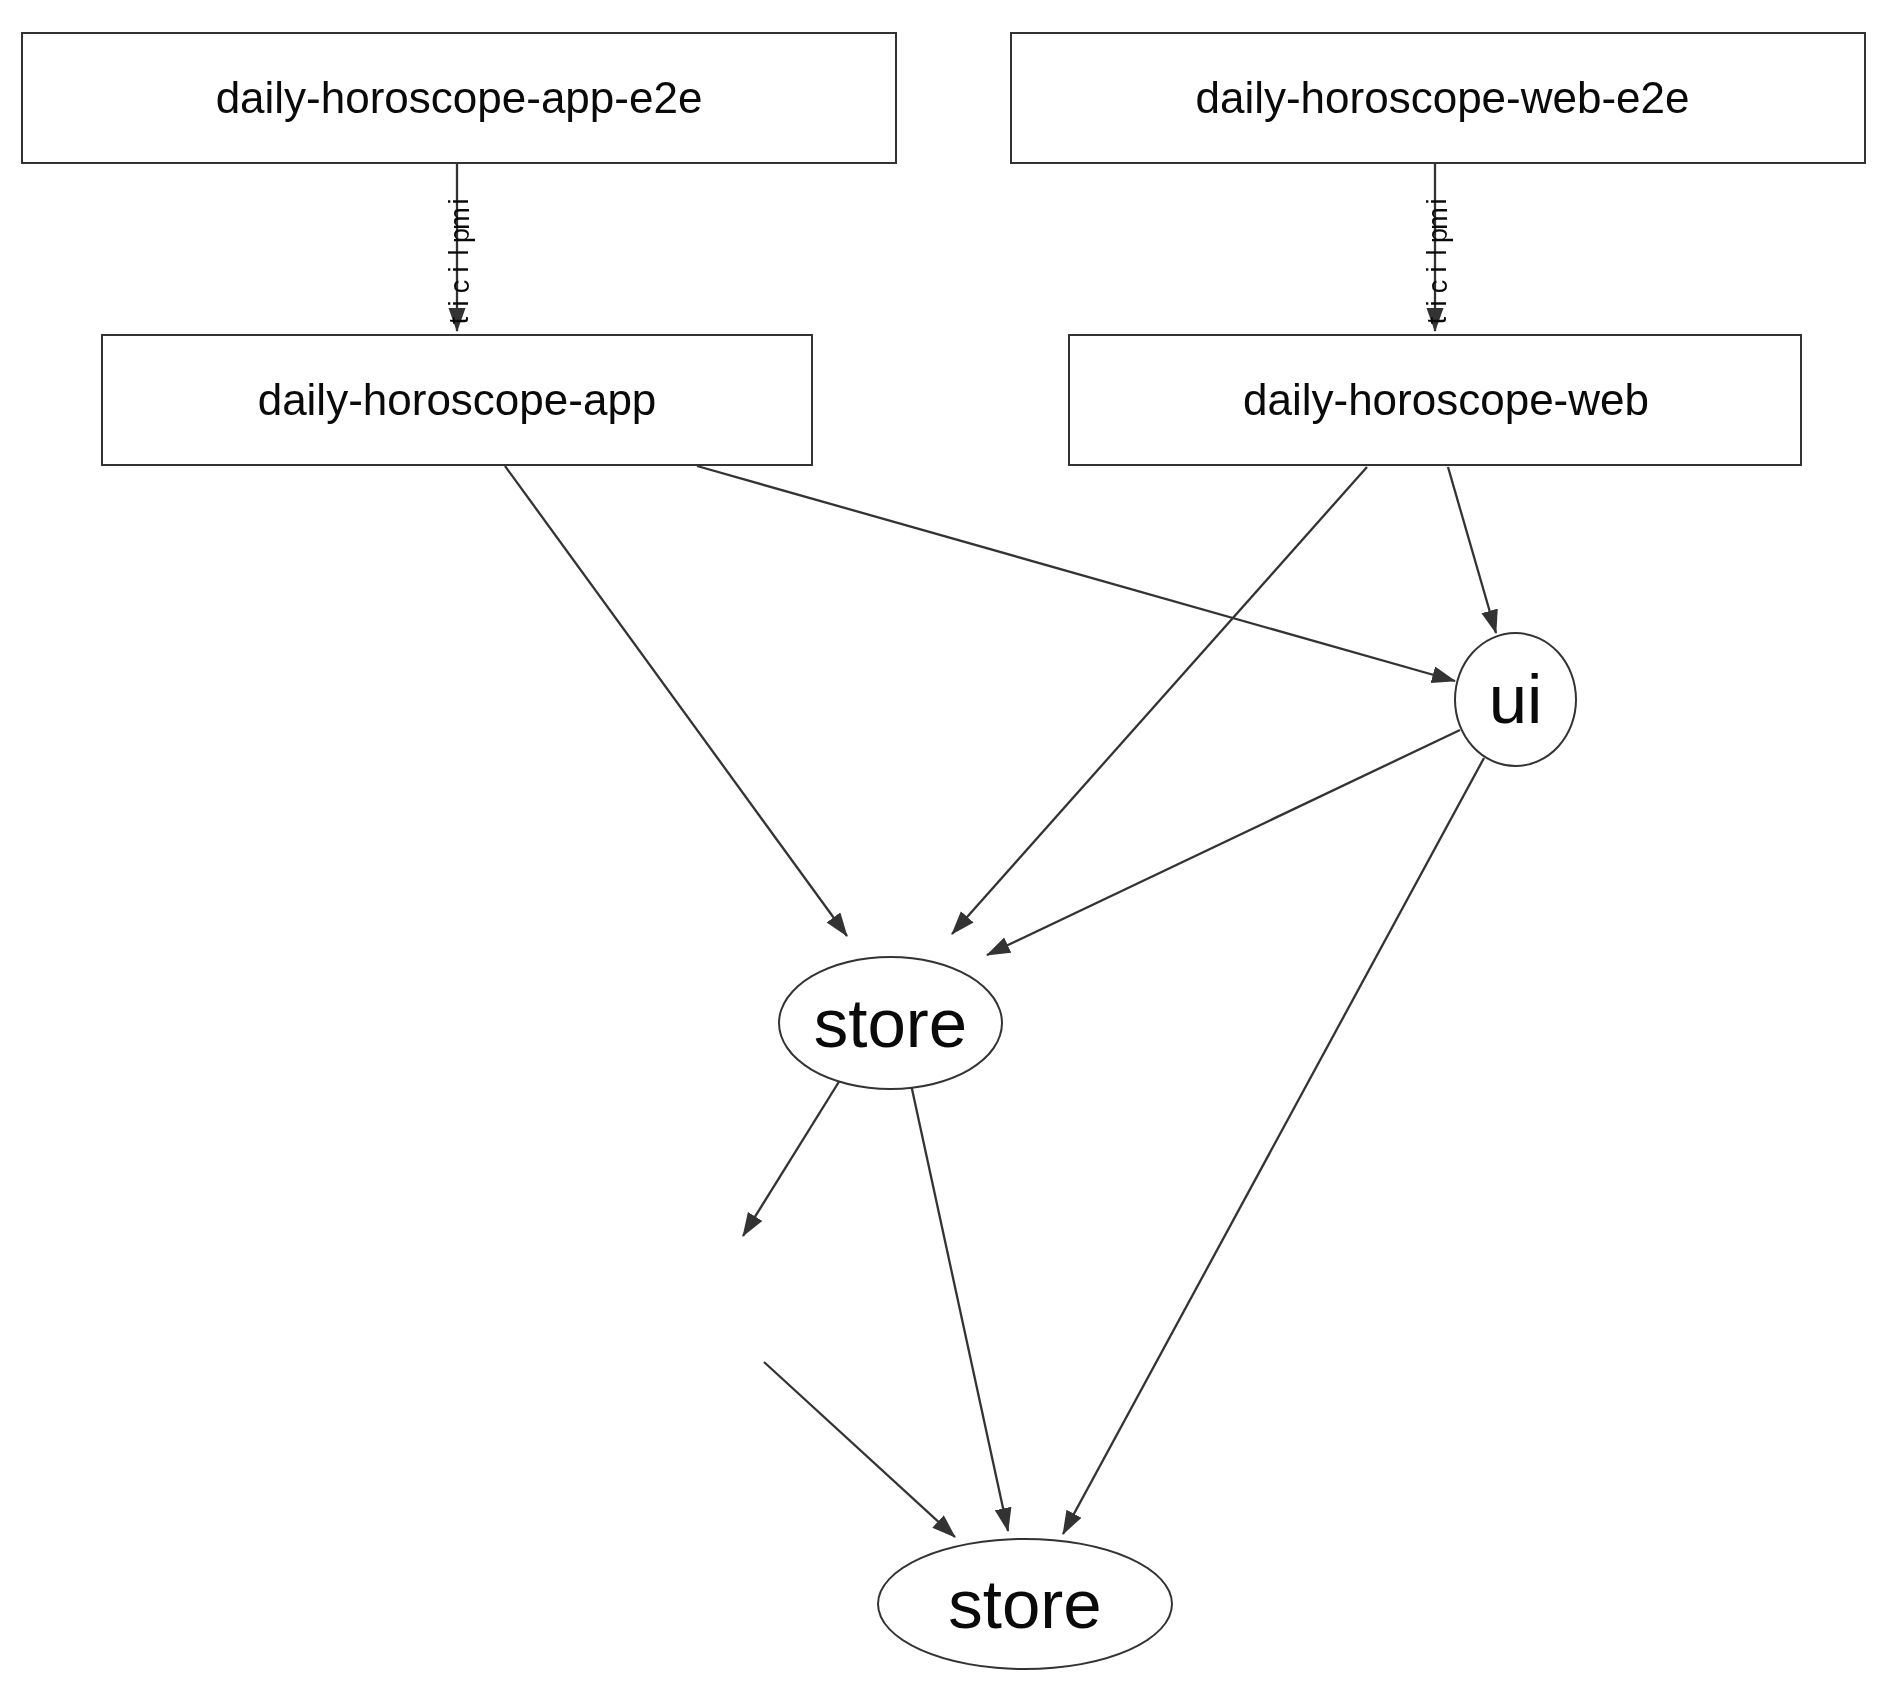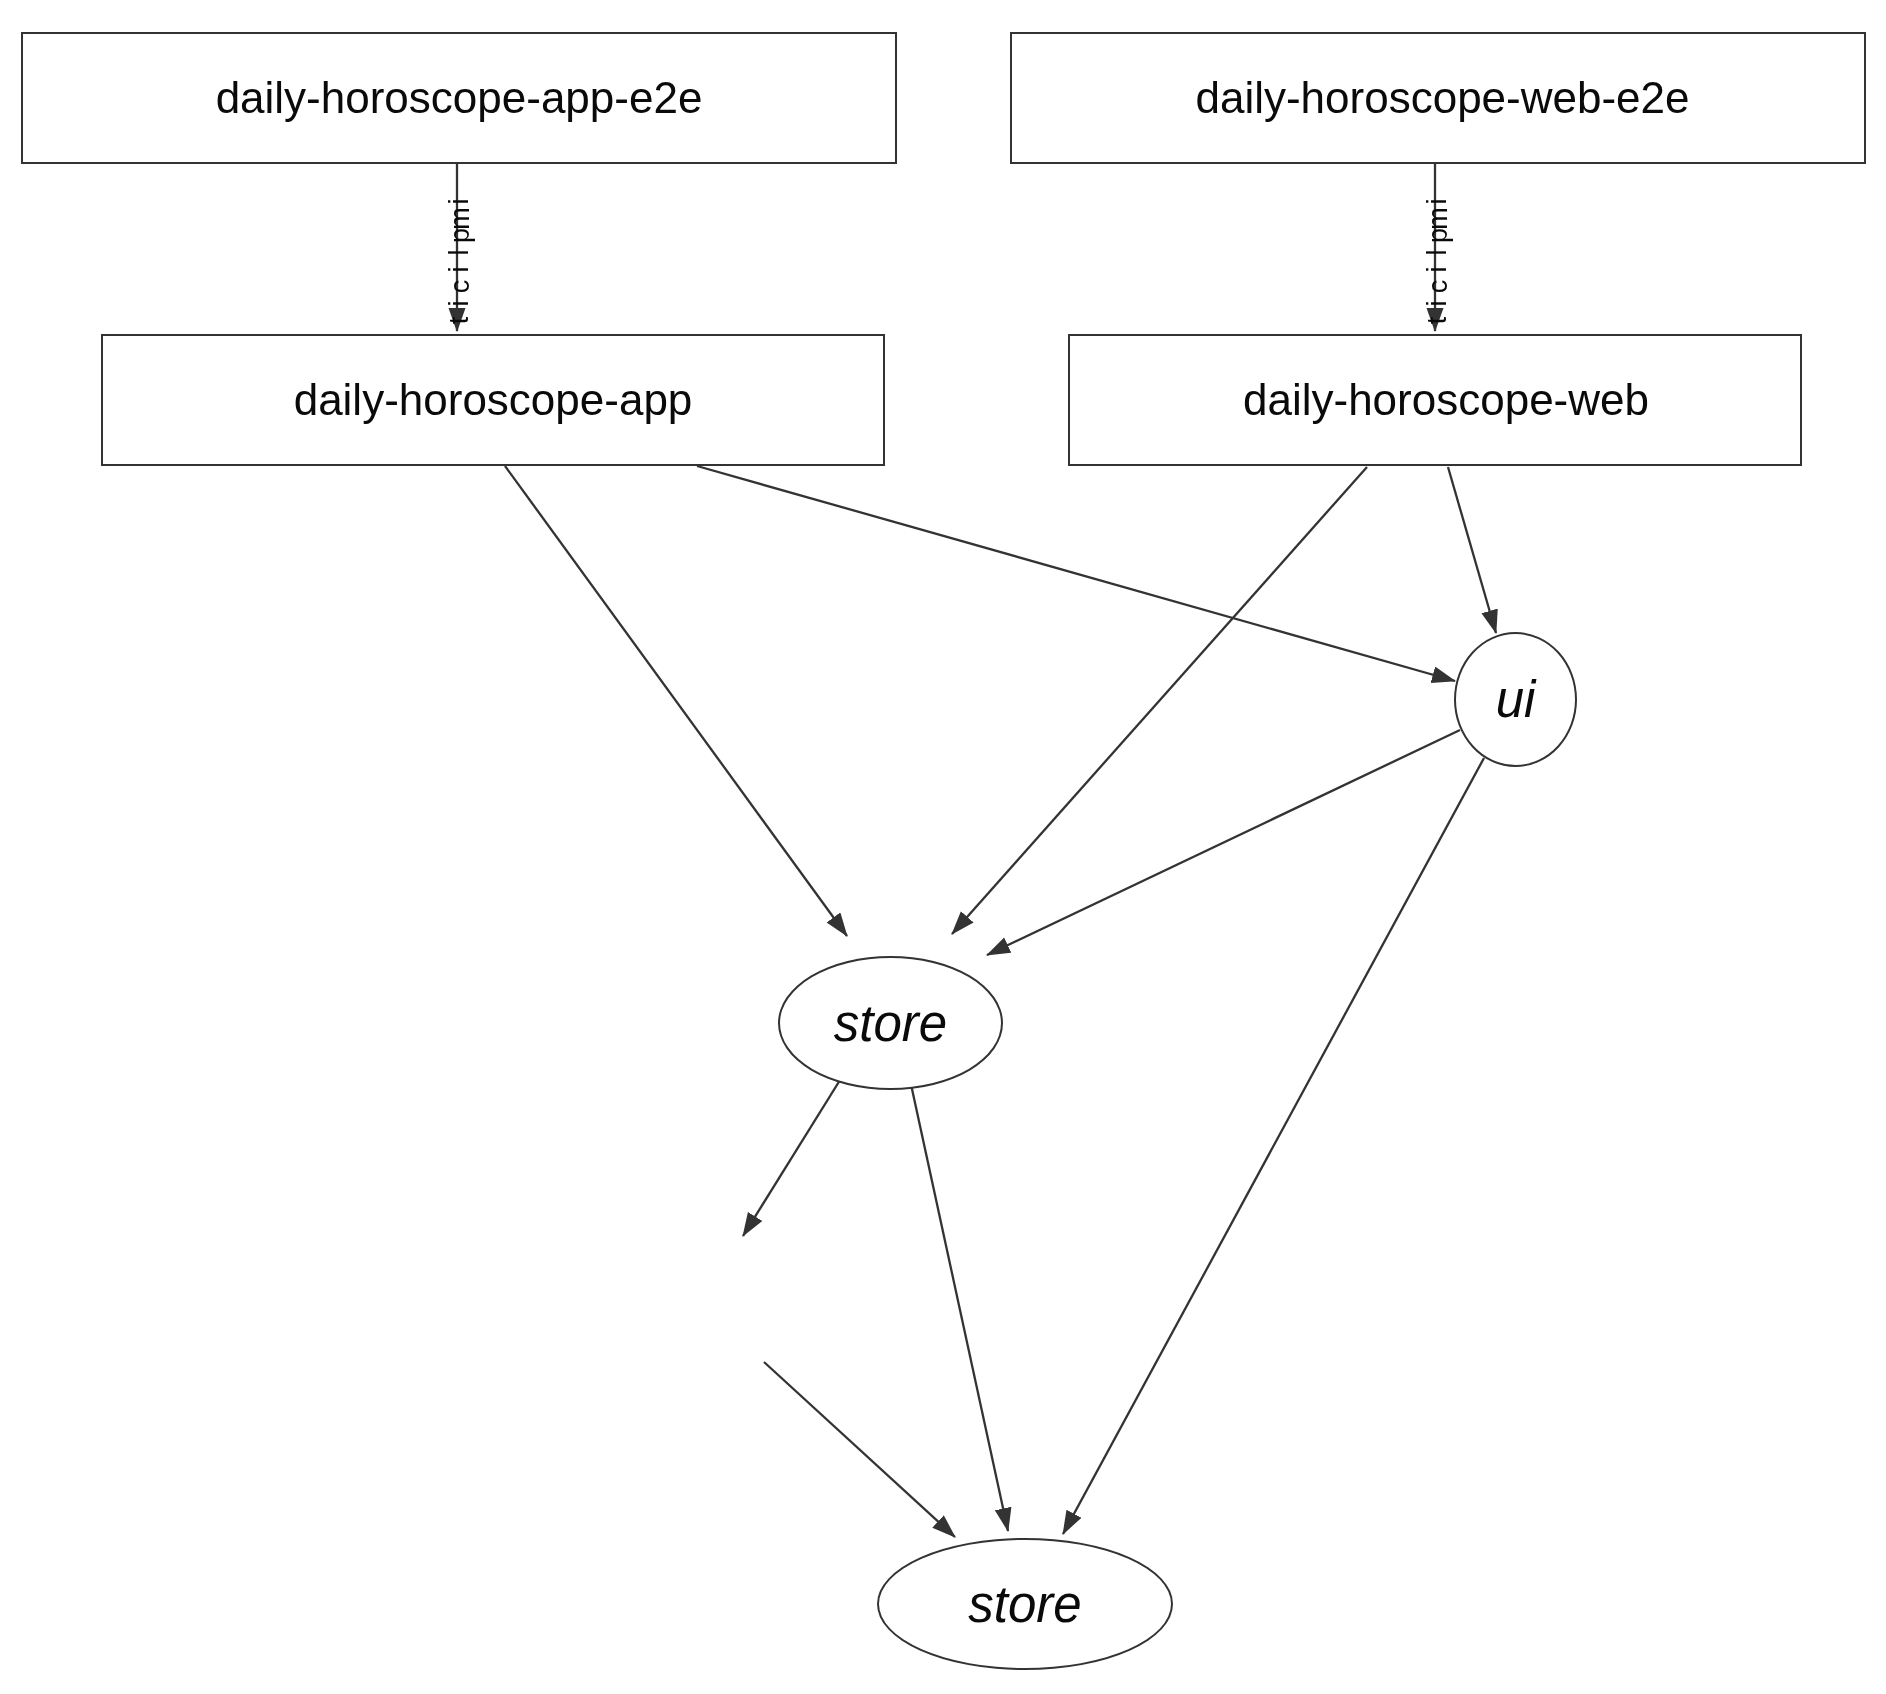--- a/index.html
+++ b/index.html
@@ -21,21 +21,21 @@
     position:absolute;
     display:flex;align-items:center;justify-content:center;
     background:var(--bg);
     border:2.5px solid var(--stroke);
     color:var(--text);
     white-space:nowrap;
     box-sizing:border-box;
     cursor:pointer;
   }
   .node.box{font-size:44px;}
-  .node.ellipse{border-radius:50%;font-size:51px;font-style:italic;}
+  .node.ellipse{border-radius:50%;font-size:69px;}
   .edge-label{
     position:absolute;
     transform:translate(-50%,-50%);
     display:flex;flex-direction:column;align-items:center;
     font-size:27px;
     color:var(--text);
   }
   .edge-label span{
     display:block;
     height:17px;line-height:17px;
@@ -79,18 +79,18 @@
       <span>m</span>
       <span>p</span>
       <span>l</span>
       <span>i</span>
       <span>c</span>
       <span>i</span>
       <span>t</span>
     </div>
     <div class="node box" style="left: 21px; top: 32px; width: 876px; height: 132px;">daily-horoscope-app-e2e</div>
     <div class="node box" style="left: 1010px; top: 32px; width: 856px; height: 132px; padding-left: 9px;">daily-horoscope-web-e2e</div>
-    <div class="node box" style="left: 101px; top: 334px; width: 784px; height: 132px;">daily-horoscope-app</div>
+    <div class="node box" style="left: 101px; top: 334px; width: 712px; height: 132px;">daily-horoscope-app</div>
     <div class="node box" style="left: 1068px; top: 334px; width: 734px; height: 132px; padding-left: 22px;">daily-horoscope-web</div>
     <div class="node ellipse" style="left: 1454px; top: 632px; width: 123px; height: 135px;">ui</div>
     <div class="node ellipse" style="left: 778px; top: 956px; width: 225px; height: 134px;">store</div>
     <div class="node ellipse" style="left: 877px; top: 1538px; width: 296px; height: 132px;">store</div>
   </div>
 
 </body></html>

